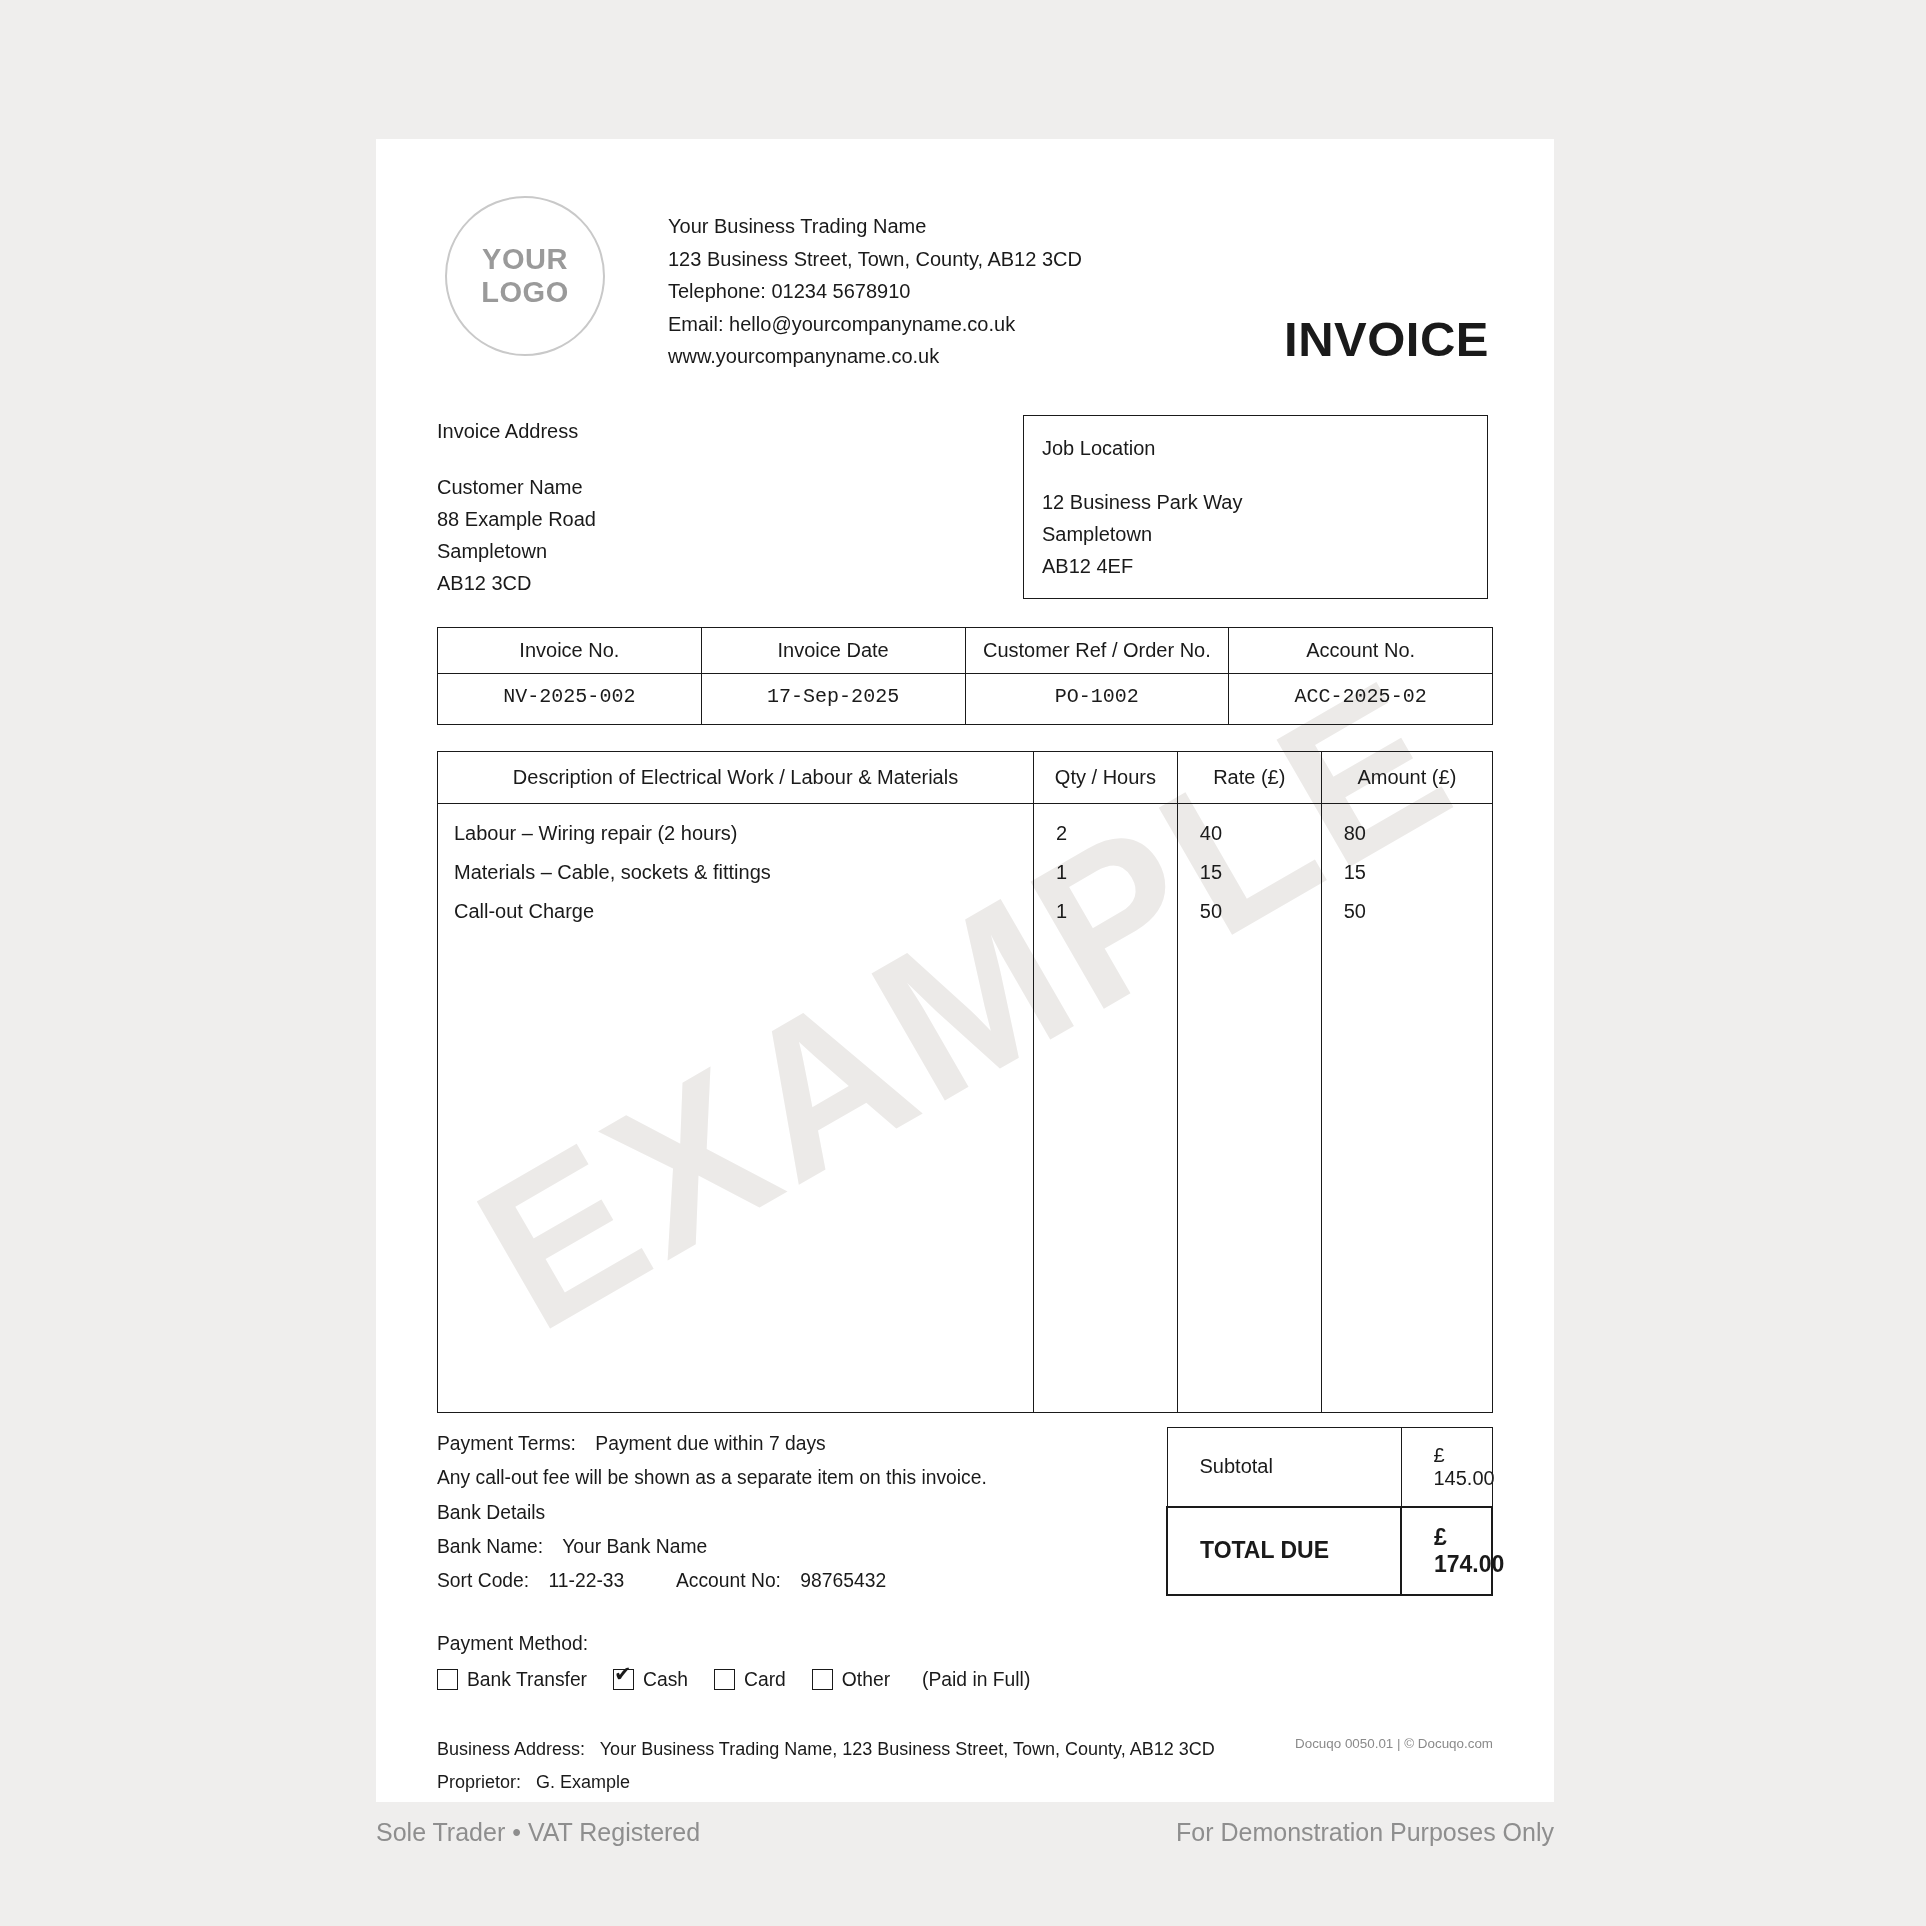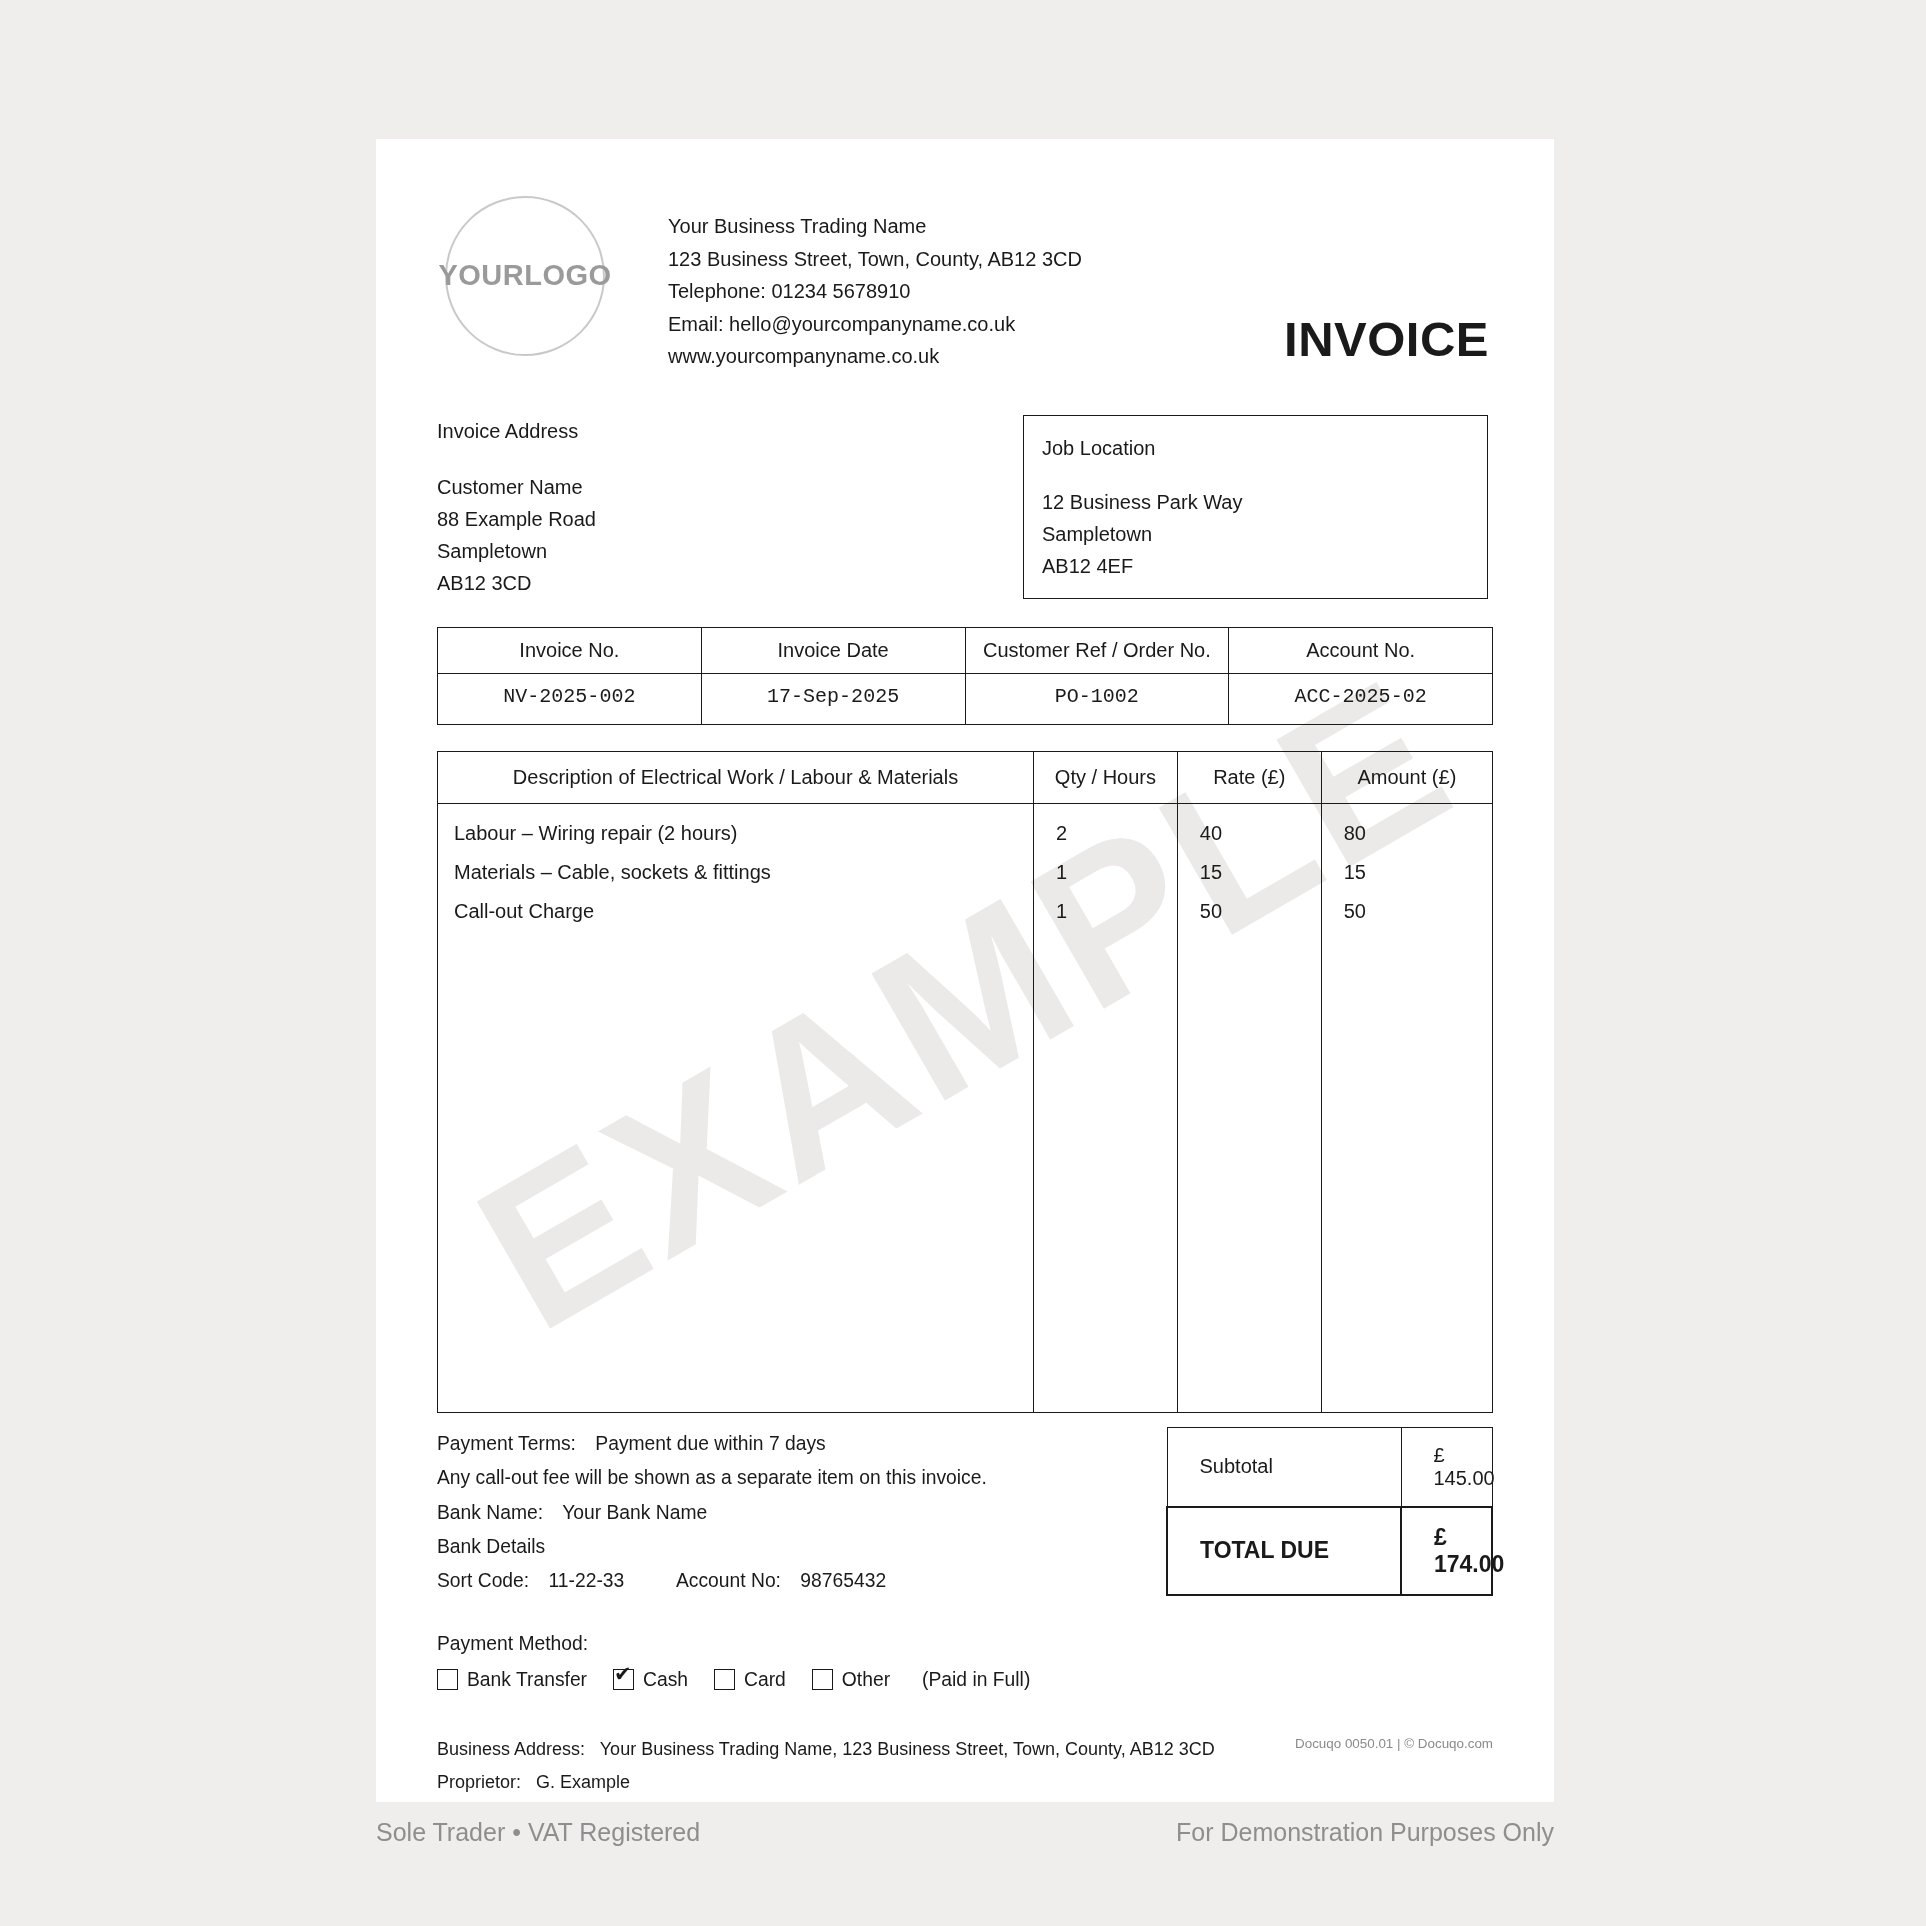--- a/index.html
+++ b/index.html
@@ -51,21 +51,21 @@
   .header {
     display: flex;
     align-items: flex-start;
   }
   .logo {
     width: 156px;
     height: 156px;
     border-radius: 50%;
     border: 2px solid #c9c9c9;
     display: flex;
-    flex-direction: row;
+    flex-direction: column;
     align-items: center;
     justify-content: center;
     color: #9a9a9a;
     font-size: 29px;
     font-weight: bold;
     line-height: 1.15;
     flex: 0 0 auto;
     margin-left: 8px;
     letter-spacing: 0.5px;
   }
@@ -339,25 +339,25 @@
       </tbody>
         </table>
 
       <div class="bottom">
         <div class="terms">
           <div>
             <span>Payment Terms:</span><span class="sp"></span>
             <span>Payment due within 7 days</span>
           </div>
           <div>Any call-out fee will be shown as a separate item on this invoice.</div>
+          <div>Bank Details</div>
           <div>
             <span>Bank Name:</span><span class="sp"></span>
             <span>Your Bank Name</span>
           </div>
-          <div>Bank Details</div>
           <div>
             <span>Sort Code:</span><span class="sp"></span>
             <span>11-22-33</span>
             <span style="display:inline-block;width:42px"></span>
             <span>Account No:</span><span class="sp"></span>
             <span>98765432</span>
           </div>
         </div>
 
         <table class="totals">

